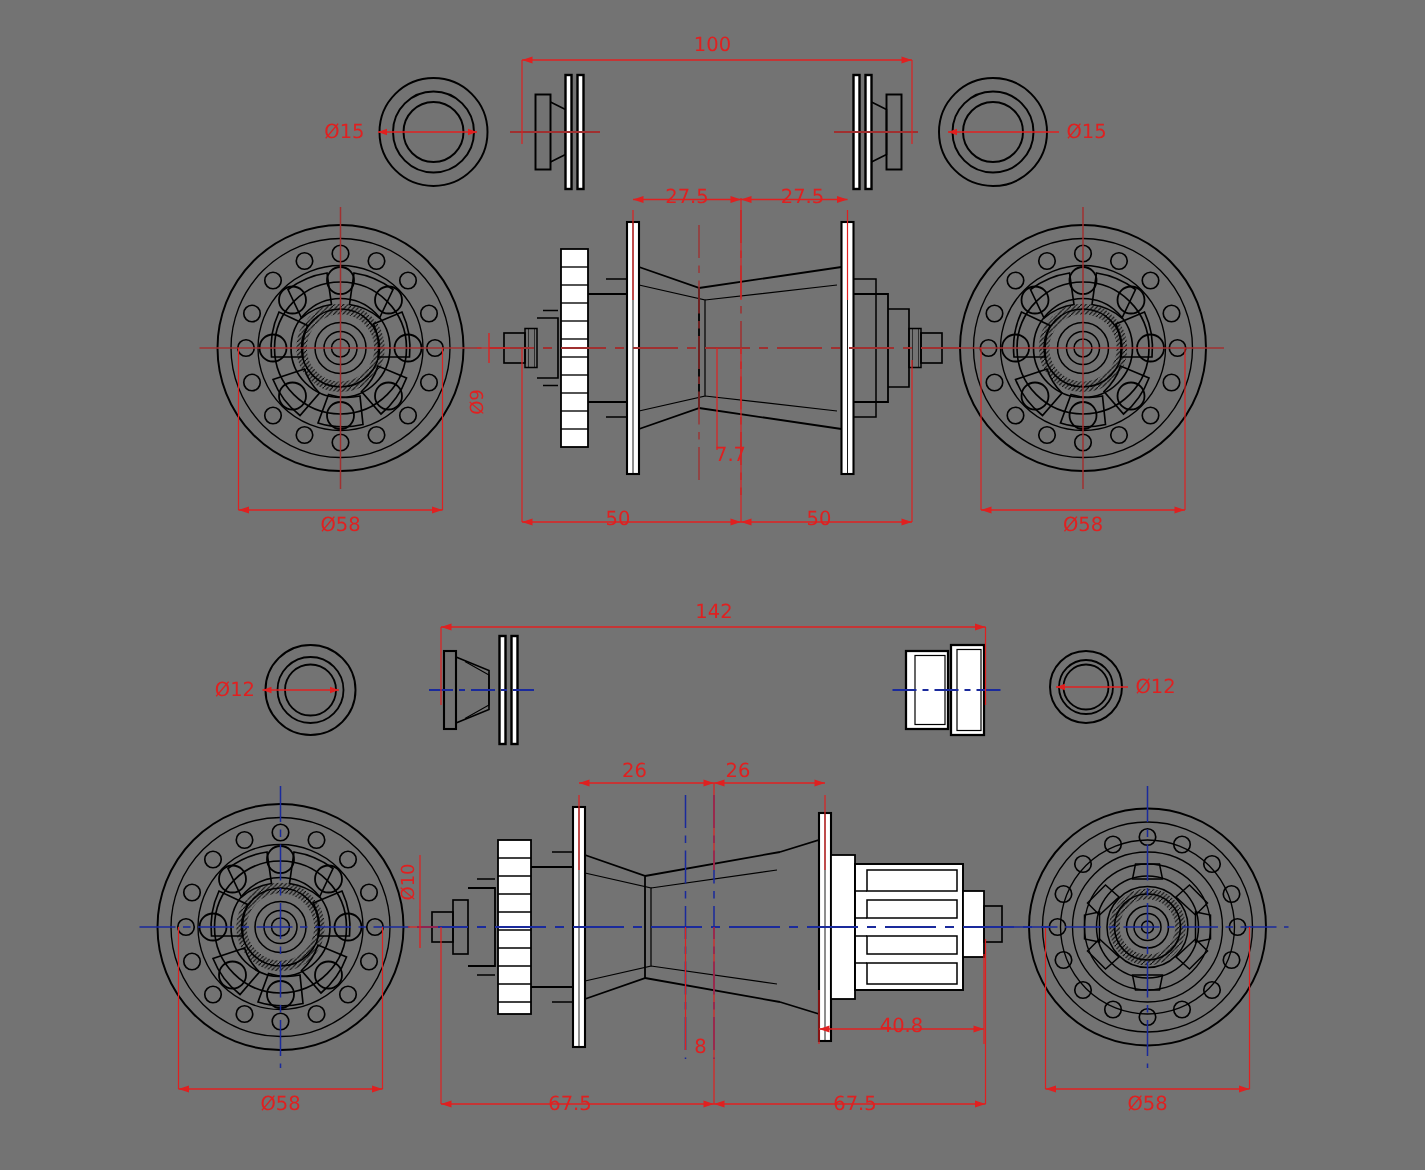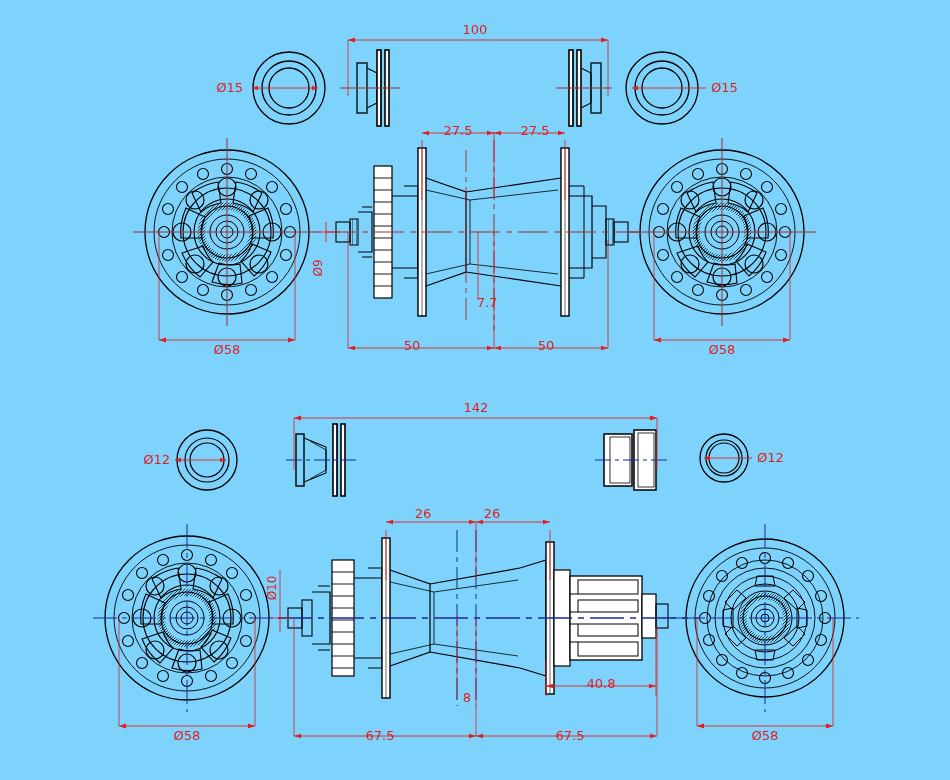--- a/index.html
+++ b/index.html
@@ -1,21 +1,21 @@
 <!DOCTYPE html>
 <html><head>
 <meta charset="utf-8">
 <title>Hub Technical Drawing</title>
 <style>
   html,body{margin:0;padding:0;background:#ffffff;}
   body{
     font-family:"DejaVu Sans", sans-serif;
     width:950px;height:780px;overflow:hidden;position:relative;
   }
-  #sheet{position:relative;width:950px;height:780px;background:#7dd3fc;}
+  #sheet{position:relative;width:950px;height:780px;background:#737373;}
   svg.draw{position:absolute;left:0;top:0;width:950px;height:780px;}
   .dimtxt{
     font-family:"DejaVu Sans", sans-serif;
     font-size:13px;fill:#e02020;
   }
   .dimtxt-small{font-size:12px;}
 </style>
 </head>
 <body>
 

